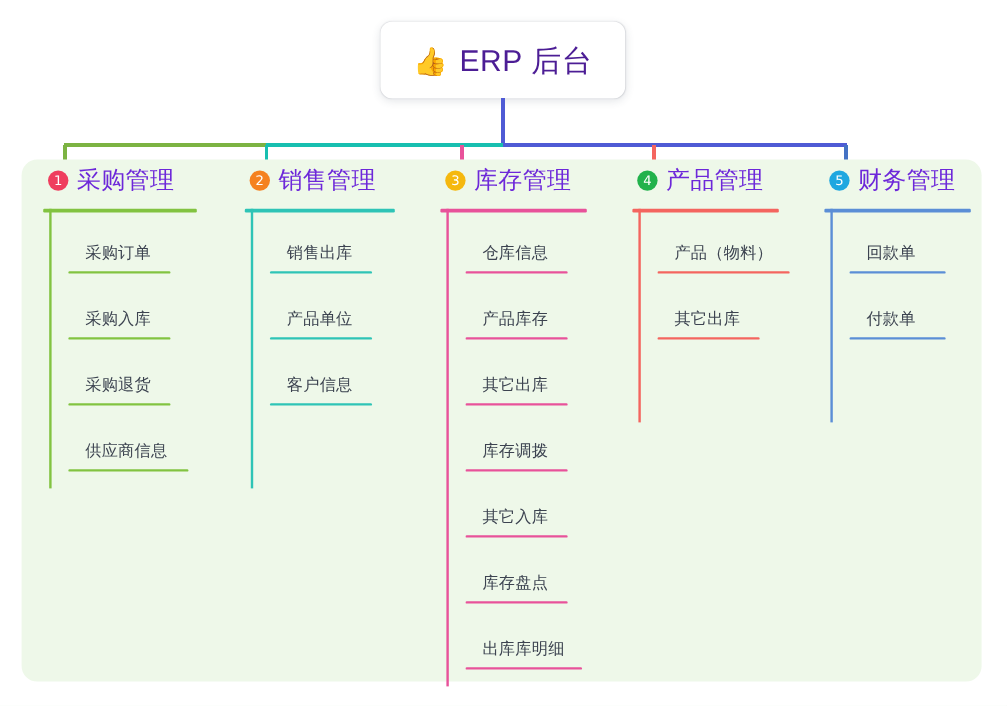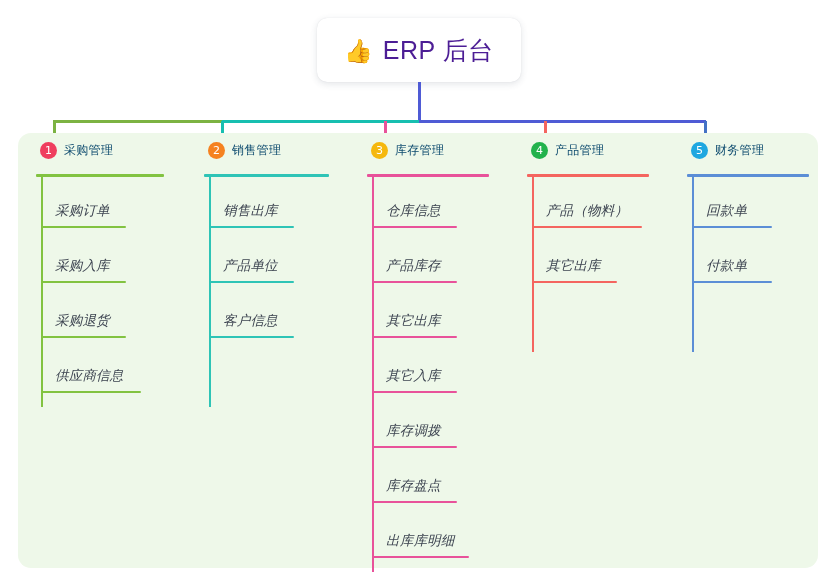--- a/index.html
+++ b/index.html
@@ -94,44 +94,43 @@
     height: 17px;
     border-radius: 50%;
     color: #ffffff;
     font-size: 11px;
     line-height: 17px;
     text-align: center;
     flex: none;
     font-family: "DejaVu Sans", sans-serif;
   }
   .col-title {
-    font-size: 12px;
-    color: #0c4a6e;
+    font-size: 20px;
+    color: #6d28d9;
     white-space: nowrap;
     letter-spacing: 0.3px;
   }
   .col-rule {
     position: absolute;
     left: 18px;
     top: 41px;
     height: 3px;
     border-radius: 1px;
   }
   .col-spine {
     position: absolute;
     left: 23px;
     top: 41px;
     width: 2px;
   }
   .items {
     position: absolute;
-    left: 0;
+    left: 16px;
     top: 41px;
     width: 100%;
-    font-style: italic;
   }
   .item {
     position: relative;
     height: 55px;
     box-sizing: border-box;
   }
   .item-label {
     position: absolute;
     left: 37px;
     top: 28px;
@@ -233,25 +232,25 @@
         </div>
         <div class="item">
           <span class="item-label">产品库存</span>
           <div class="item-rule" style="width: 85px; background: rgb(232, 82, 154);"></div>
         </div>
         <div class="item">
           <span class="item-label">其它出库</span>
           <div class="item-rule" style="width: 85px; background: rgb(232, 82, 154);"></div>
         </div>
         <div class="item">
+          <span class="item-label">库存调拨</span>
+          <div class="item-rule" style="width: 85px; background: rgb(232, 82, 154);"></div>
+        </div>
+        <div class="item">
           <span class="item-label">其它入库</span>
-          <div class="item-rule" style="width: 85px; background: rgb(232, 82, 154);"></div>
-        </div>
-        <div class="item">
-          <span class="item-label">库存调拨</span>
           <div class="item-rule" style="width: 85px; background: rgb(232, 82, 154);"></div>
         </div>
         <div class="item">
           <span class="item-label">库存盘点</span>
           <div class="item-rule" style="width: 85px; background: rgb(232, 82, 154);"></div>
         </div>
         <div class="item">
           <span class="item-label">出库库明细</span>
           <div class="item-rule" style="width: 97px; background: rgb(232, 82, 154);"></div>
         </div>

